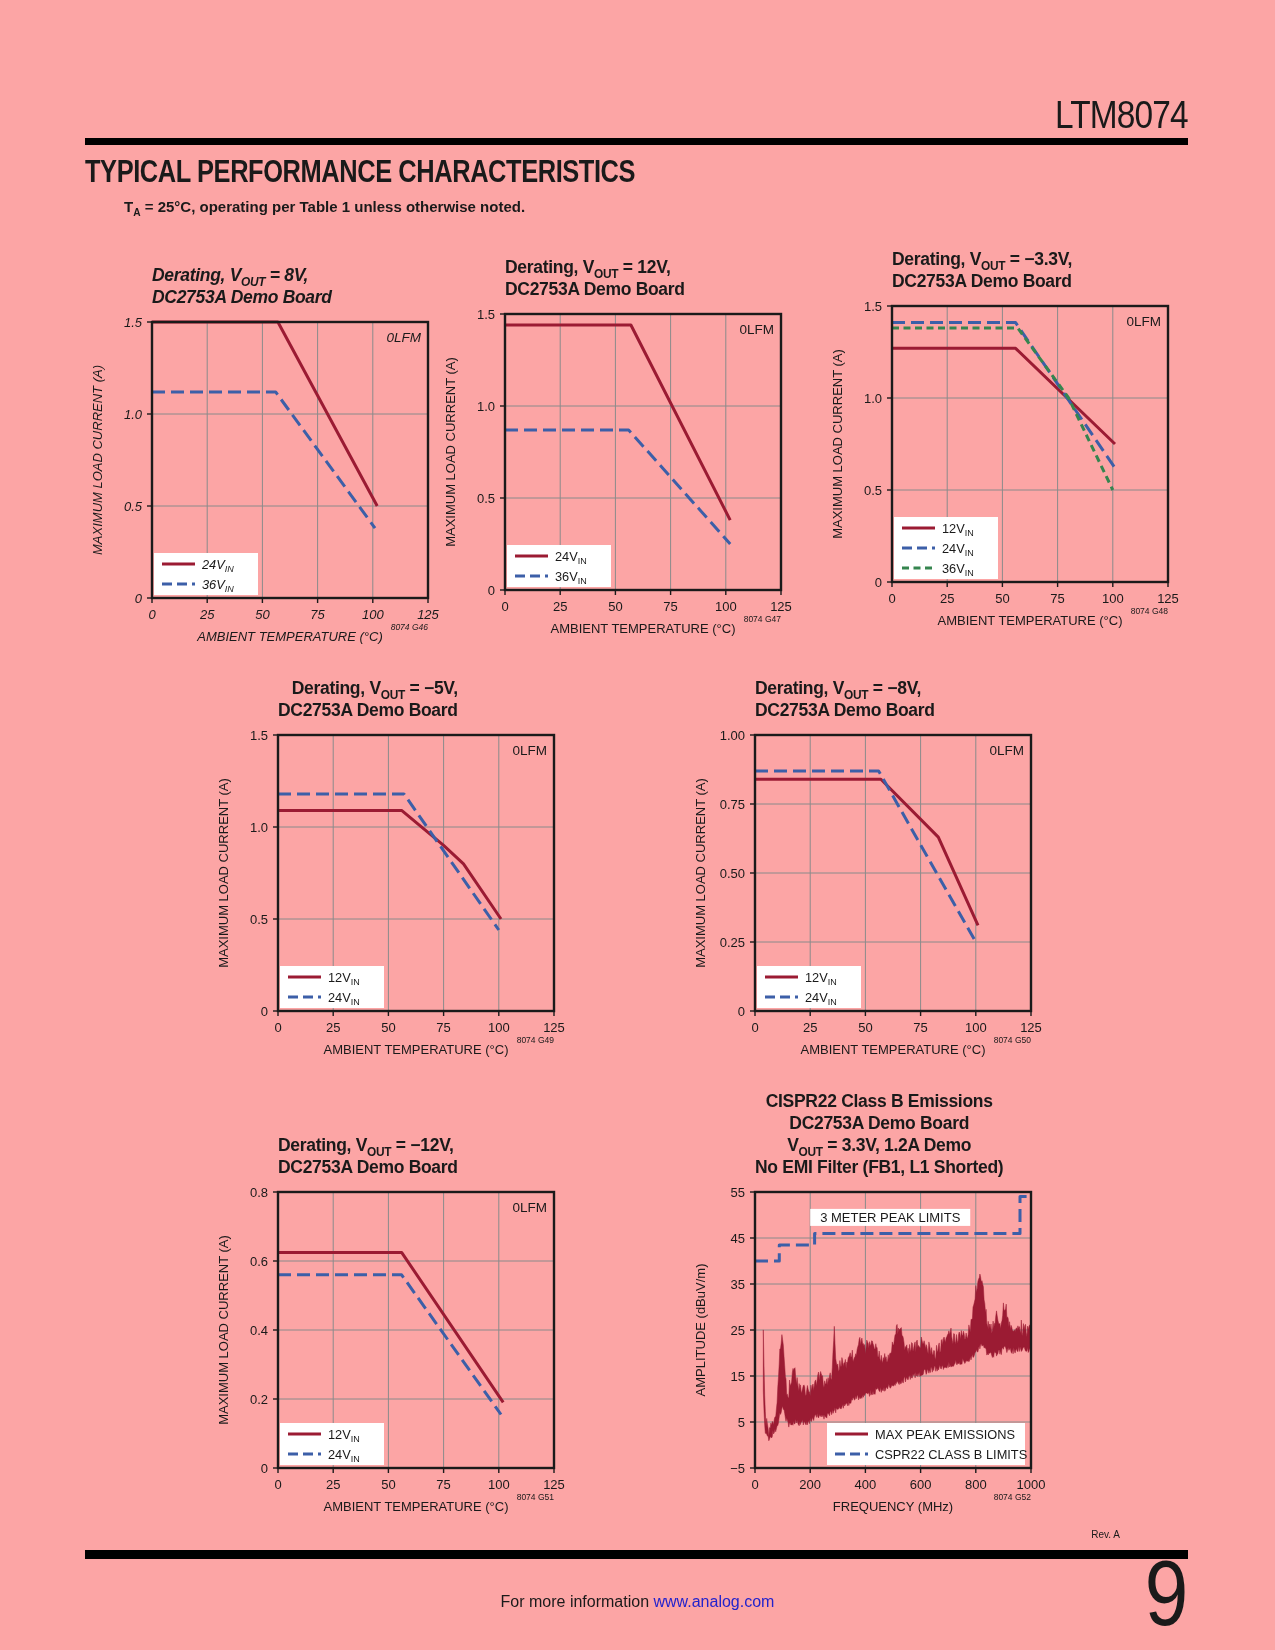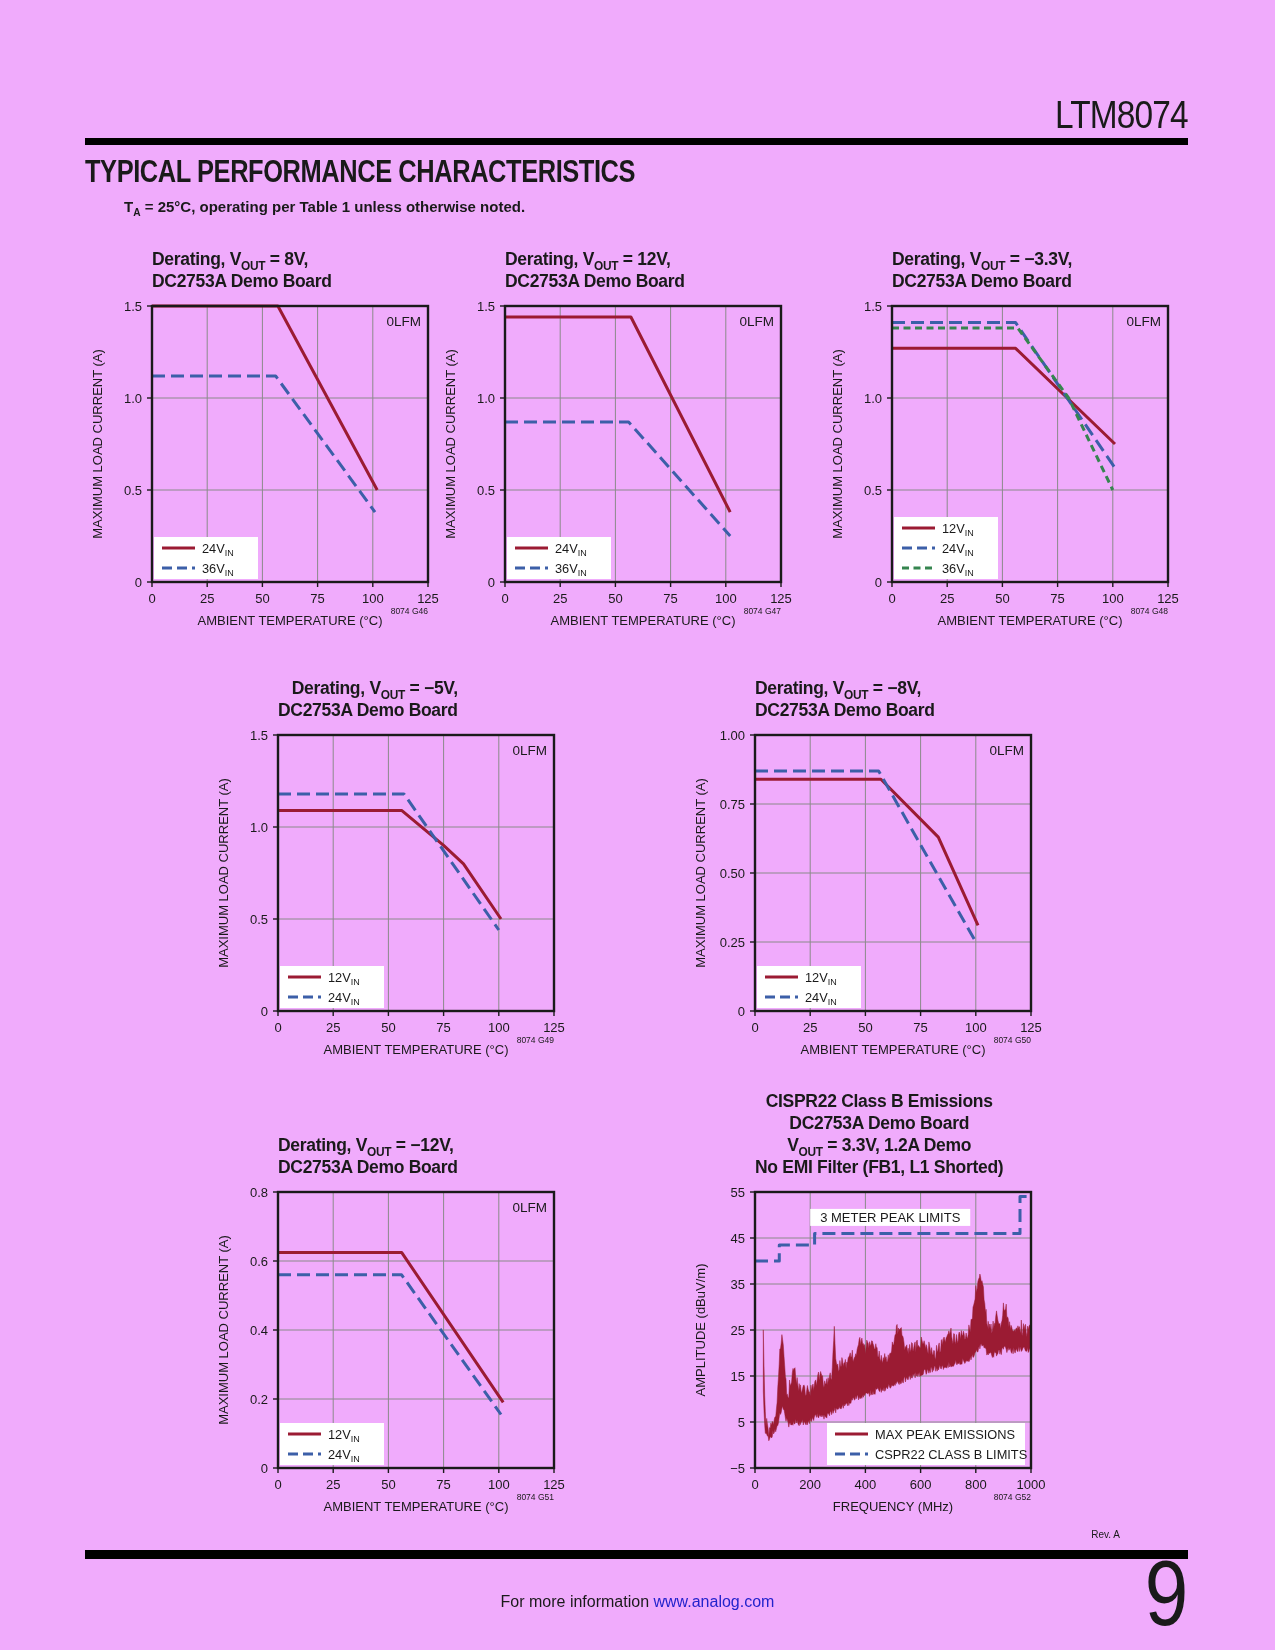--- a/index.html
+++ b/index.html
@@ -1,16 +1,16 @@
 <!DOCTYPE html>
 <html><head>
 <meta charset="utf-8">
 <style>
   html,body{margin:0;padding:0;background:#e8e8e8;}
-  .page{position:relative;width:1275px;height:1650px;background:#f0abfc;margin:0 auto;
+  .page{position:relative;width:1275px;height:1650px;background:#fca5a5;margin:0 auto;
         font-family:"Liberation Sans",sans-serif;color:#1a1a1a;overflow:hidden;}
   .brand{position:absolute;top:94px;right:87px;font-size:38px;font-weight:normal;
          letter-spacing:-1px;transform:scaleX(0.88);transform-origin:right bottom;}
   .top-rule{position:absolute;left:85px;top:138px;width:1103px;height:7px;background:#000;}
   .section-title{position:absolute;left:85px;top:154px;font-size:31px;font-weight:bold;
                  letter-spacing:-0.5px;transform:scaleX(0.82);transform-origin:left top;white-space:nowrap;}
   .subtitle{position:absolute;left:86px;top:198px;font-size:15px;font-weight:bold;margin-left:38px;}
   sub{font-size:68%;line-height:0;}
   .chart{position:absolute;width:360px;height:340px;}
   .ctitle{position:absolute;left:66px;bottom:calc(100% + 4px);}
@@ -26,21 +26,21 @@
 </head>
 <body>
 
 <div class="page">
   <div class="brand">LTM8074</div>
   <div class="top-rule"></div>
   <div class="section-title">TYPICAL PERFORMANCE CHARACTERISTICS</div>
   <div class="subtitle"><span>T</span><sub>A</sub><span> = 25°C, operating per Table 1 unless otherwise noted.</span></div>
 
   <div id="charts">
-      <div class="chart" style="left: 86px; top: 296px;"><div class="ctitle">
+      <div class="chart" style="left: 86px; top: 312px; font-style: italic;"><div class="ctitle">
           <div><span>Derating, V</span><sub>OUT</sub><span> = 8V,</span></div>
           <div><span>DC2753A Demo Board</span></div>
         </div><svg width="360" height="340">
           <g stroke="#8a8a8a" stroke-width="1">
             <line x1="121.2" y1="10" x2="121.2" y2="286"></line>
             <line x1="176.4" y1="10" x2="176.4" y2="286"></line>
             <line x1="231.6" y1="10" x2="231.6" y2="286"></line>
             <line x1="286.8" y1="10" x2="286.8" y2="286"></line>
             <line x1="66" y1="194" x2="342" y2="194"></line>
             <line x1="66" y1="102" x2="342" y2="102"></line>
@@ -79,21 +79,21 @@
           <g font-size="13" text-anchor="end">
             <text x="56" y="290.5">0</text>
             <text x="56" y="198.5">0.5</text>
             <text x="56" y="106.5">1.0</text>
             <text x="56" y="14.5">1.5</text>
           </g>
           <text x="204" y="329" text-anchor="middle" font-size="13">AMBIENT TEMPERATURE (°C)</text>
           <text x="16" y="148" text-anchor="middle" font-size="13" transform="rotate(-90 16 148)">MAXIMUM LOAD CURRENT (A)</text>
           <text x="342" y="318" text-anchor="end" font-size="8.5" fill="#555555">8074 G46</text>
         </svg></div>
-      <div class="chart" style="left: 439px; top: 296px;"><div class="ctitle">
+      <div class="chart" style="left: 439px; top: 304px;"><div class="ctitle">
           <div><span>Derating, V</span><sub>OUT</sub><span> = 12V,</span></div>
           <div><span>DC2753A Demo Board</span></div>
         </div><svg width="360" height="340">
           <g stroke="#8a8a8a" stroke-width="1">
             <line x1="121.2" y1="10" x2="121.2" y2="286"></line>
             <line x1="176.4" y1="10" x2="176.4" y2="286"></line>
             <line x1="231.6" y1="10" x2="231.6" y2="286"></line>
             <line x1="286.8" y1="10" x2="286.8" y2="286"></line>
             <line x1="66" y1="194" x2="342" y2="194"></line>
             <line x1="66" y1="102" x2="342" y2="102"></line>

